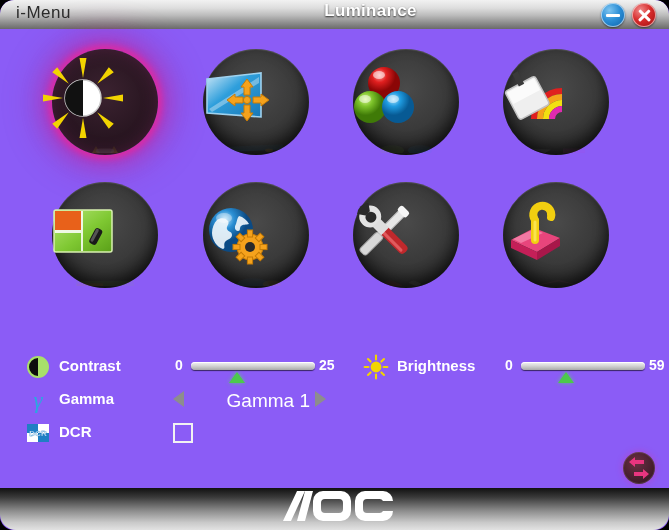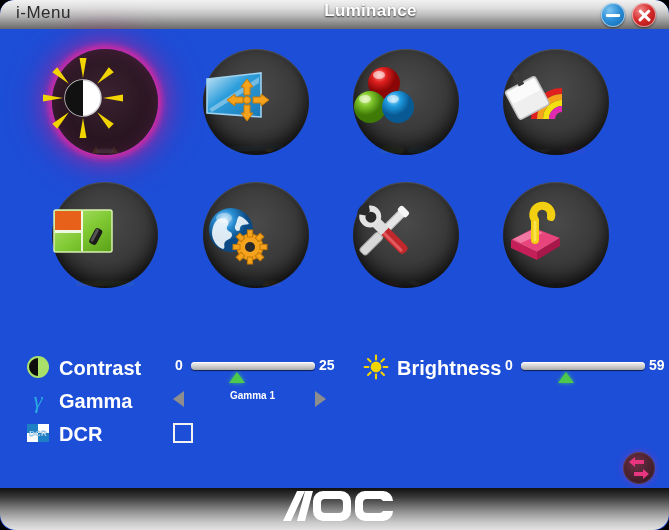--- a/index.html
+++ b/index.html
@@ -1,18 +1,18 @@
 <!DOCTYPE html>
 <html><head>
 <meta charset="utf-8">
 <style>
   html,body{margin:0;padding:0;background:#000;}
   body{width:669px;height:530px;overflow:hidden;font-family:"Liberation Sans",sans-serif;}
 
-  #app{position:relative;width:669px;height:530px;background:#1d4ed8;border-radius:14px;overflow:hidden;}
+  #app{position:relative;width:669px;height:530px;background:#8b5cf6;border-radius:14px;overflow:hidden;}
 
   
   #titlebar{position:absolute;left:0;top:0;width:669px;height:29px;
     background:linear-gradient(to bottom,#f2f2f2 0%,#dddddd 28%,#bdbdbd 52%,#8f8f8f 78%,#6a6a6a 100%);
     border-top-left-radius:14px;border-top-right-radius:14px;}
   #title-left{position:absolute;left:16px;top:3px;font-size:17px;color:#2b2b2b;letter-spacing:.5px;}
   #title-center{position:absolute;left:0;top:1px;width:669px;text-align:center;font-size:17px;
     font-weight:bold;color:#ffffff;text-shadow:0 1px 2px rgba(0,0,0,.75);letter-spacing:.3px;margin-left:36px;}
   .winbtn{position:absolute;top:3px;width:24px;height:24px;border-radius:50%;}
   #btn-min{right:44px;background:radial-gradient(circle at 35% 30%,#7dc4f0 0%,#2b8ed6 45%,#0a5fa8 100%);
@@ -36,33 +36,33 @@
   .icon-art{position:absolute;left:0;top:0;width:106px;height:106px;}
   .icon-refl{position:absolute;left:22px;top:108px;width:106px;height:26px;opacity:.22;
     transform:scaleY(-0.45);transform-origin:top center;
     -webkit-mask-image:linear-gradient(to bottom,rgba(0,0,0,.75),rgba(0,0,0,0));
     mask-image:linear-gradient(to bottom,rgba(0,0,0,.75),rgba(0,0,0,0));}
 
   
   #controls{position:absolute;left:0;top:340px;width:669px;height:150px;}
   .ctrl-row{position:absolute;height:33px;}
   .ctrl-ico{position:absolute;left:0;top:2px;width:26px;height:26px;}
-  .ctrl-label{position:absolute;left:34px;top:5px;font-size:20px;font-weight:bold;color:#fff;white-space:nowrap;}
+  .ctrl-label{position:absolute;left:34px;top:5px;font-size:15px;font-weight:bold;color:#fff;white-space:nowrap;}
   .sl-min{position:absolute;top:5px;font-size:14px;font-weight:bold;color:#fff;}
   .sl-max{position:absolute;top:5px;font-size:14px;font-weight:bold;color:#fff;}
   .sl-track{position:absolute;top:10px;height:8px;border-radius:4px;
     background:linear-gradient(to bottom,#f4f4f4 0%,#d6d6d6 45%,#a9a9a9 100%);
     box-shadow:inset 0 1px 0 rgba(255,255,255,.9),0 1px 1px rgba(0,0,0,.6);}
   .sl-thumb{position:absolute;top:20px;width:0;height:0;border-left:8px solid transparent;
     border-right:8px solid transparent;border-bottom:11px solid #4cc94c;
     filter:drop-shadow(0 0 2px rgba(80,230,80,.7));}
   .arrow{position:absolute;top:6px;width:0;height:0;}
   .arrow.left{border-top:8px solid transparent;border-bottom:8px solid transparent;border-right:11px solid #8d8d8d;}
   .arrow.right{border-top:8px solid transparent;border-bottom:8px solid transparent;border-left:11px solid #8d8d8d;}
-  .sel-value{position:absolute;top:5px;font-size:10px;font-weight:bold;color:#fff;text-align:center;white-space:nowrap;}
+  .sel-value{position:absolute;top:5px;font-size:19px;font-weight:normal;color:#fff;text-align:right;white-space:nowrap;}
   .chk-empty{position:absolute;top:5px;width:16px;height:16px;border:2px solid #f2f2f2;background:transparent;}
   .chk-on{position:absolute;top:0px;width:26px;height:26px;border:2px solid #27b6e8;background:#0e1216;}
   .chk-on .tick{position:absolute;left:4px;top:2px;width:17px;height:19px;}
 
   
   #reset-badge{position:absolute;right:14px;top:452px;width:32px;height:32px;border-radius:50%;
     background:radial-gradient(circle at 42% 34%,#6b3044 0%,#48202e 55%,#2b1420 100%);
     box-shadow:inset 0 0 0 1px rgba(255,255,255,.12),0 0 7px rgba(230,40,150,.4);}
 
   

